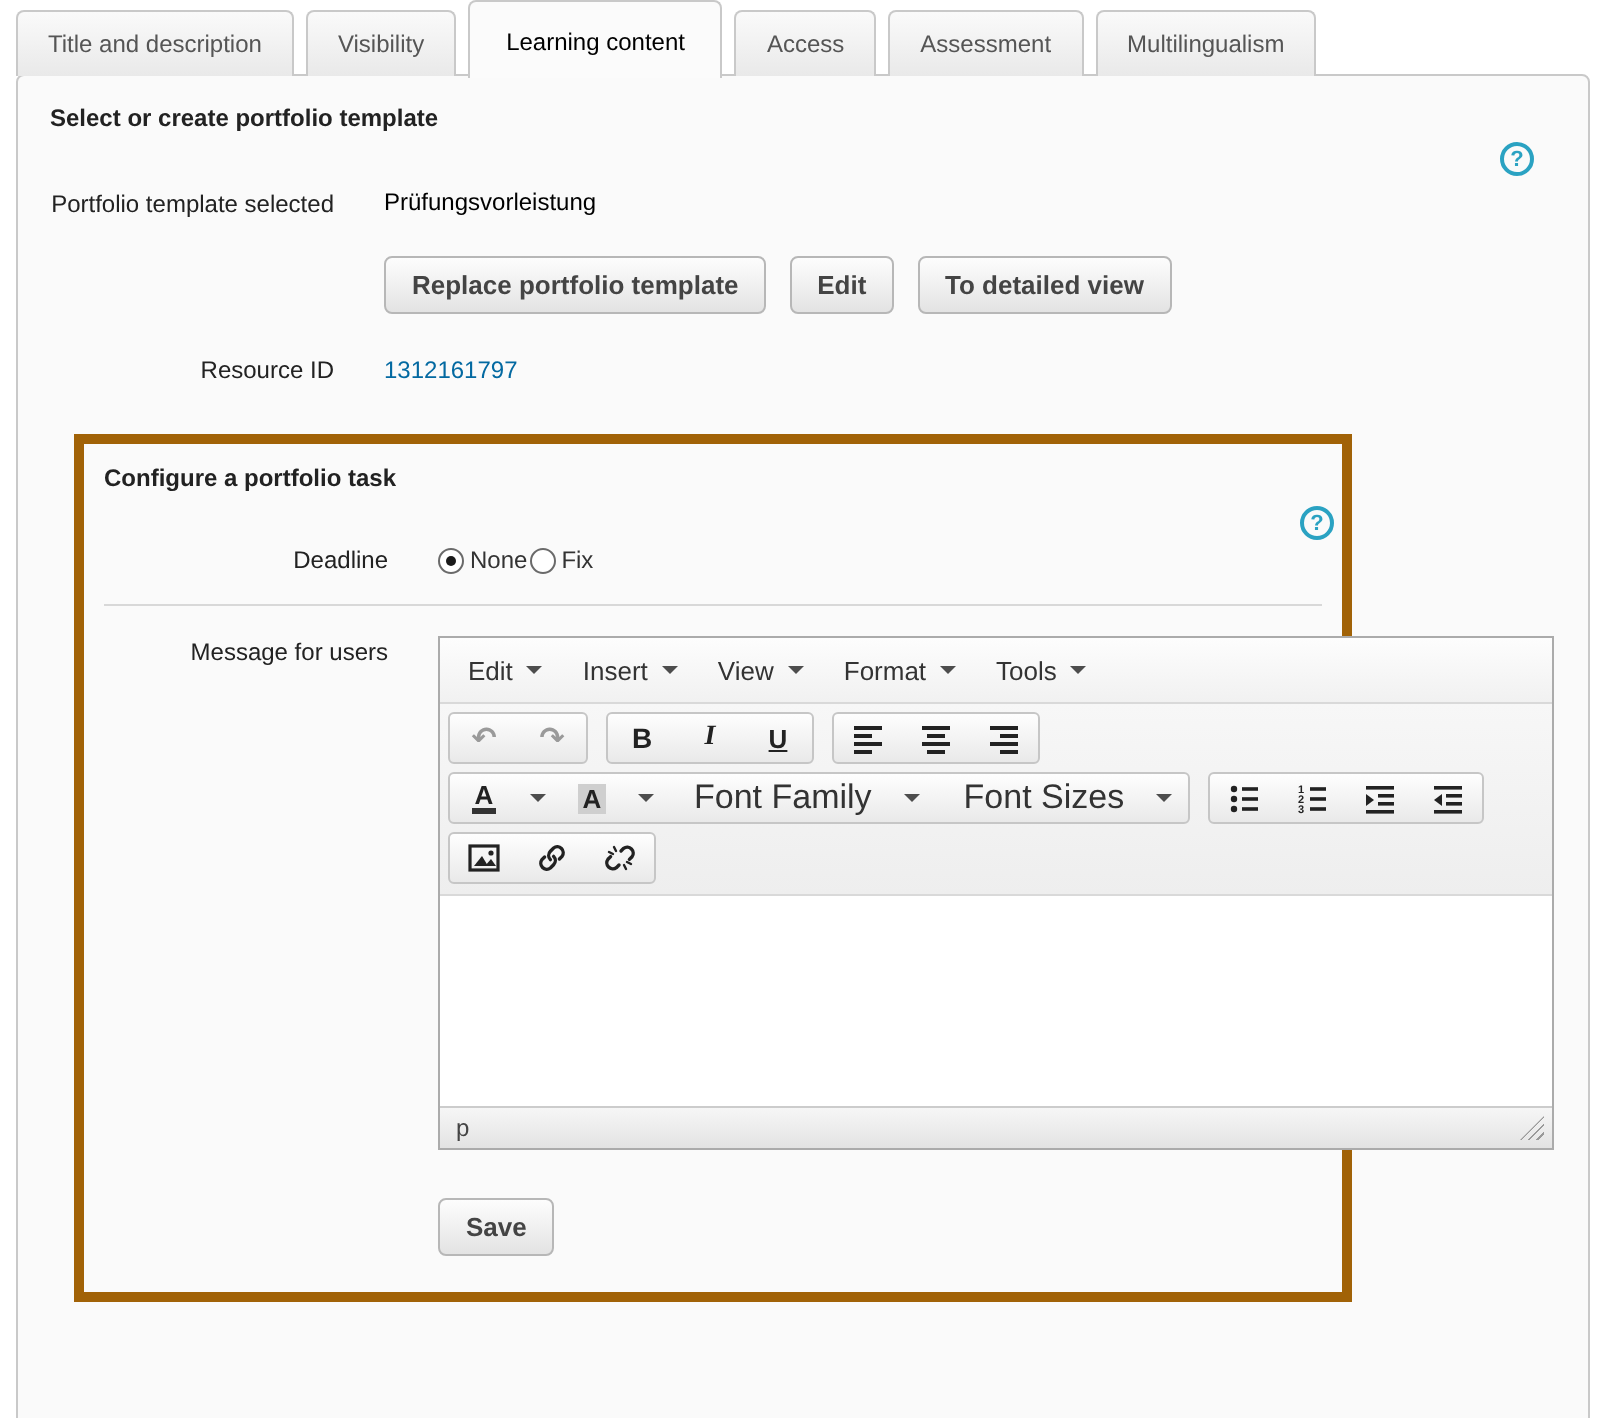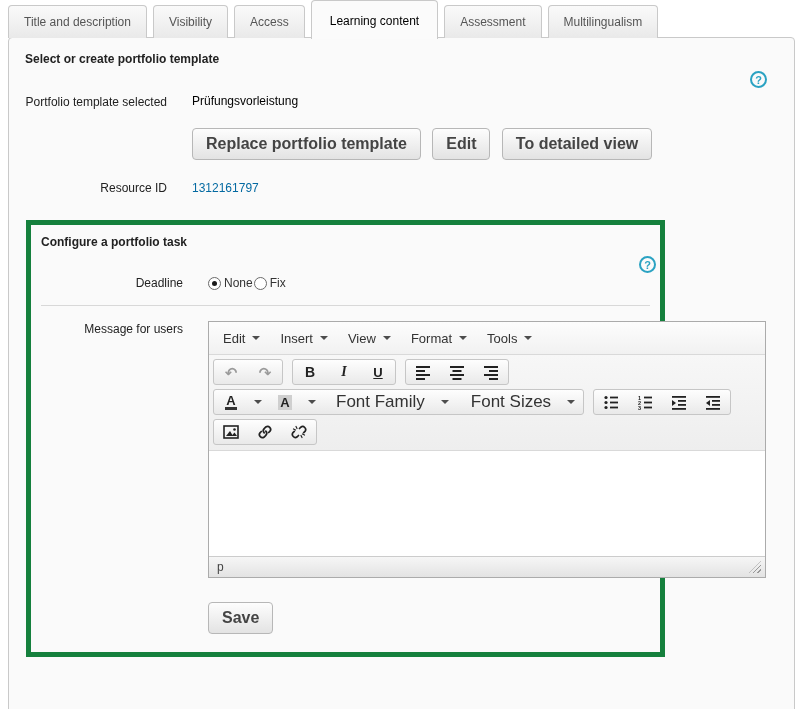--- a/index.html
+++ b/index.html
@@ -22,28 +22,28 @@
     color: #2aa2c2; font-weight: bold; font-size: 11px; display: flex; align-items: center; justify-content: center;
     cursor: pointer; background: transparent; }
   .sec1 .help { top: 33px; right: 27px; }
 
   .form-row { display: flex; margin-bottom: 18px; }
   .form-label { width: 142px; text-align: right; margin-right: 25px; flex-shrink: 0; color: #222; padding-top: 1px; line-height: 15px; }
   .form-value { flex: 1; }
   .link { color: #000000; text-decoration: none; cursor: pointer; }
 
   .btn { display: inline-block; padding: 6px 13px; background: linear-gradient(#fdfdfd, #e3e3e3);
-    border: 1px solid #b7b7b7; border-radius: 4px; font-weight: bold; color: #444; font-size: 16px;
+    border: 1px solid #b7b7b7; border-radius: 4px; font-weight: bold; color: #444; font-size: 13px;
     cursor: pointer; font-family: inherit; }
   .btn + .btn { margin-left: 8px; }
   .btn-row { margin-bottom: 20px; }
   .mono-val { color: #0369a1; padding-top: 1px; }
 
   
-  .orange { margin: 24px 0 0 1px; width: 639px; border: 5px solid #15803d; background: #fafafa;
+  .orange { margin: 24px 0 0 12px; width: 639px; border: 5px solid #a16207; background: #fafafa;
     position: relative; padding: 10px 2px 8px 10px; }
   .orange .sec-header { margin-bottom: 26px; }
   .orange .help { top: 31px; right: 4px; }
   .divider { border-top: 1px solid #d8d8d8; margin: 14px 8px 15px 0; height: 0; }
 
   
   .radio-col { display: flex; flex-direction: row; gap: 1px; }
   .radio-row { display: flex; align-items: center; cursor: pointer; line-height: 15px; }
   .radio { width: 13px; height: 13px; border: 1px solid #6a6a6a; border-radius: 50%; background: #fff;
     margin-right: 3px; position: relative; flex-shrink: 0; }
@@ -82,22 +82,22 @@
     clip-path: polygon(100% 0, 100% 100%, 0 100%); }
   svg.ic { display: block; }
   .save-row { margin-top: 24px; margin-left: 167px; margin-bottom: 10px; }
 </style>
 </head>
 <body>
 
 <div class="tabbar">
   <div class="tab">Title and description</div>
   <div class="tab">Visibility</div>
+  <div class="tab active">Learning content</div>
   <div class="tab">Access</div>
-  <div class="tab active">Learning content</div>
   <div class="tab">Assessment</div>
   <div class="tab">Multilingualism</div>
 </div>
 
 <div class="panel">
 
   <div class="section sec1">
     <div class="sec-header">Select or create portfolio template</div>
     <div class="help">?</div>
 

